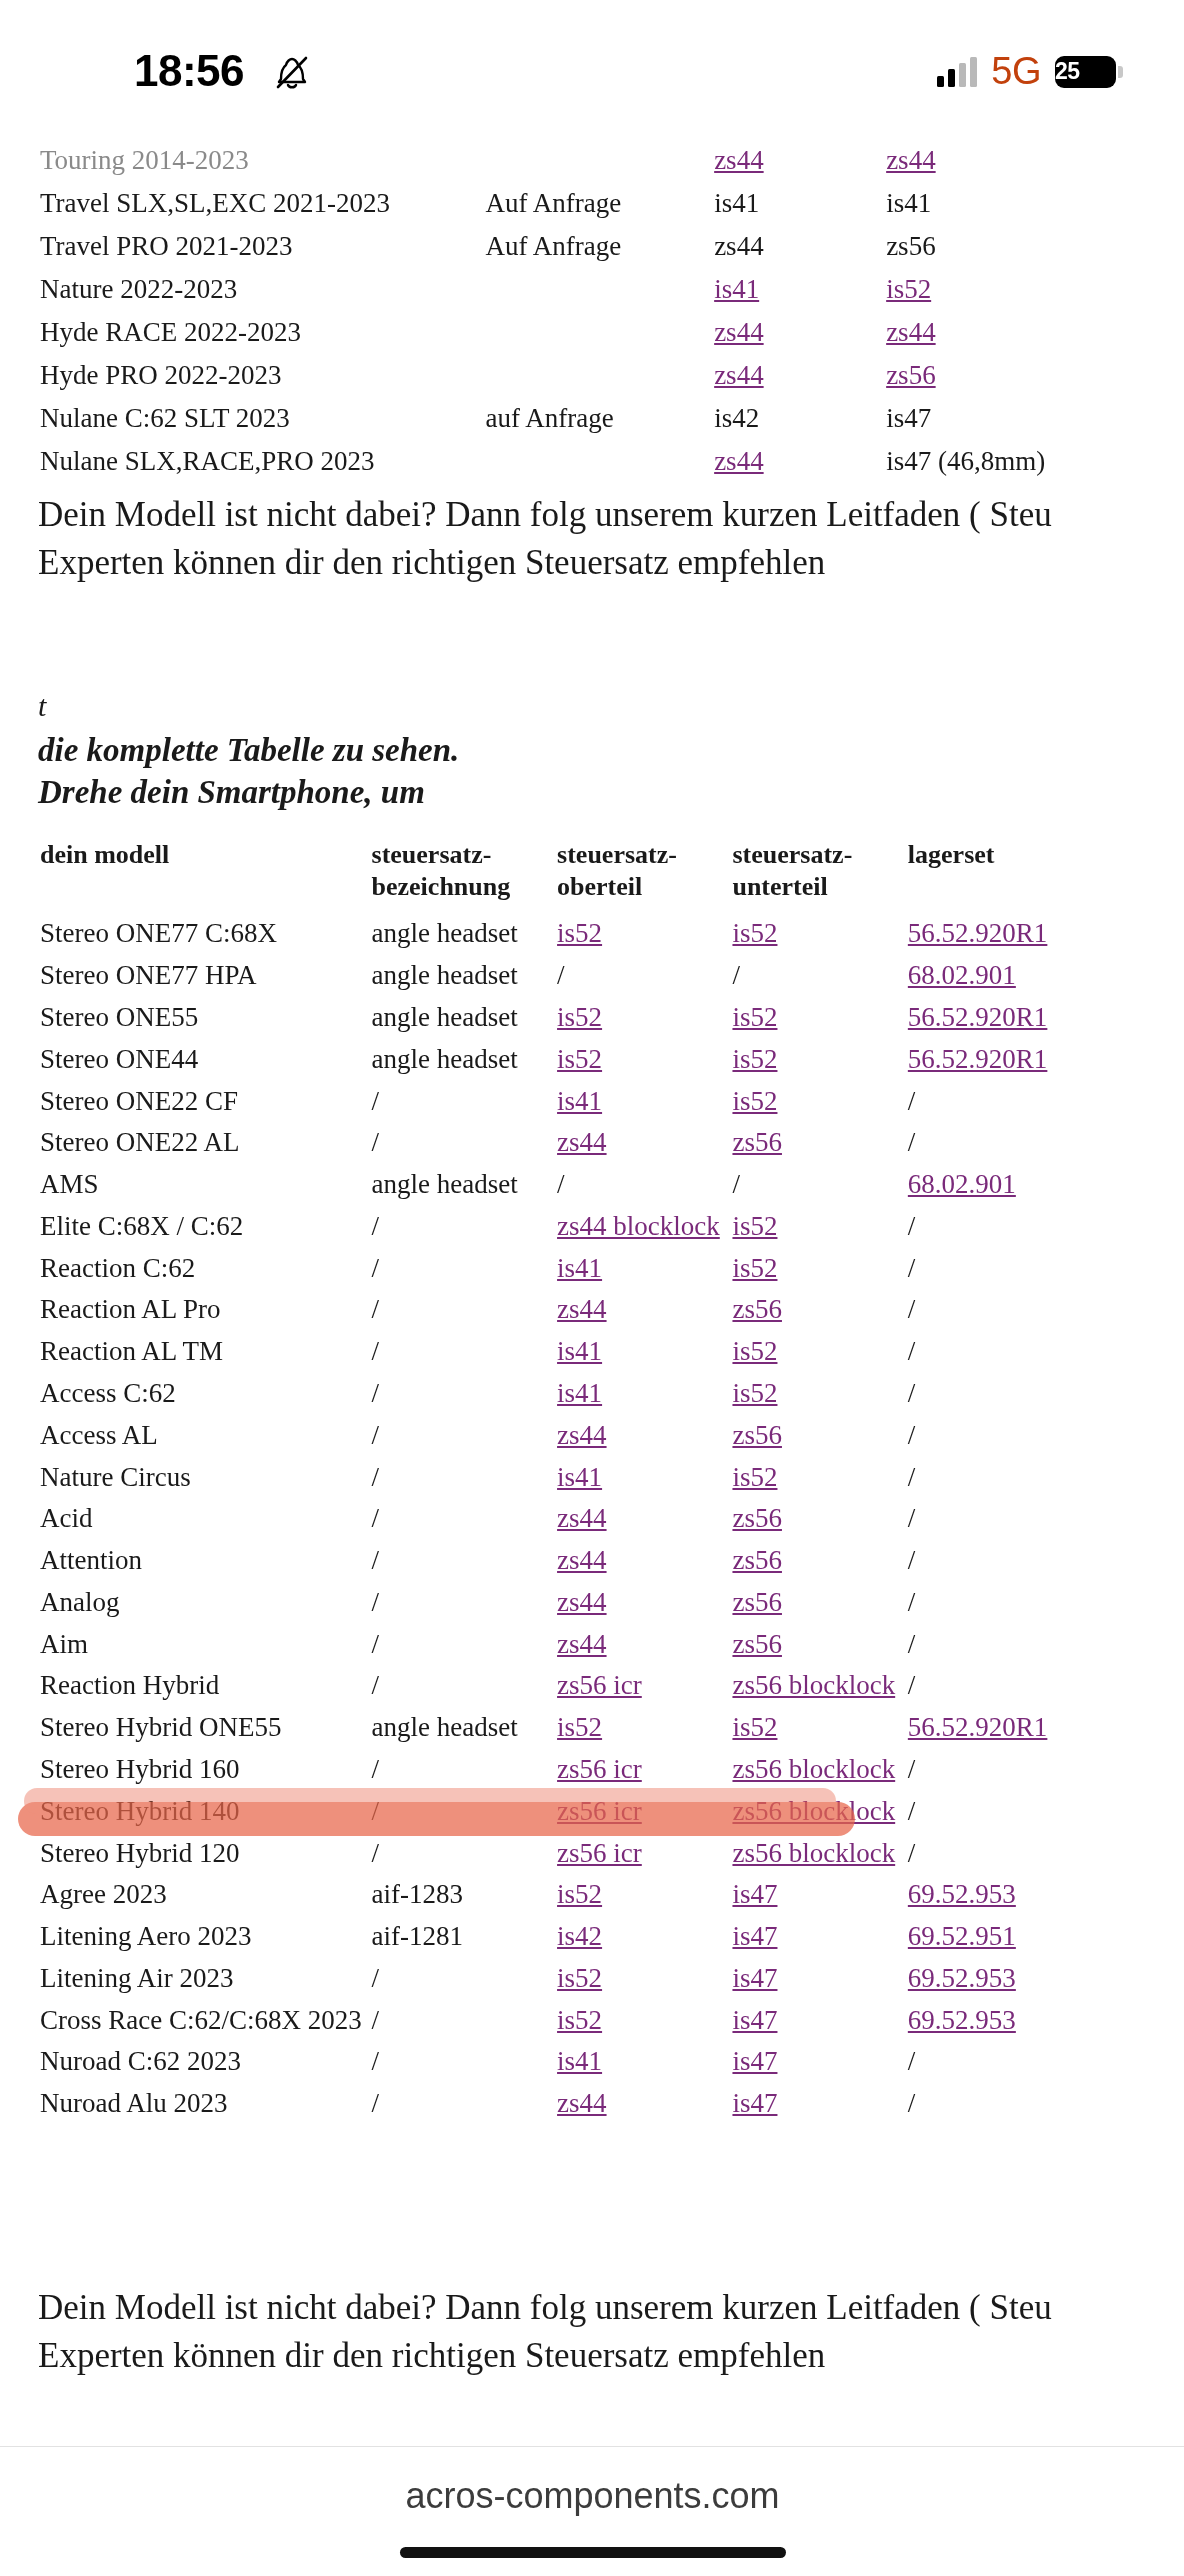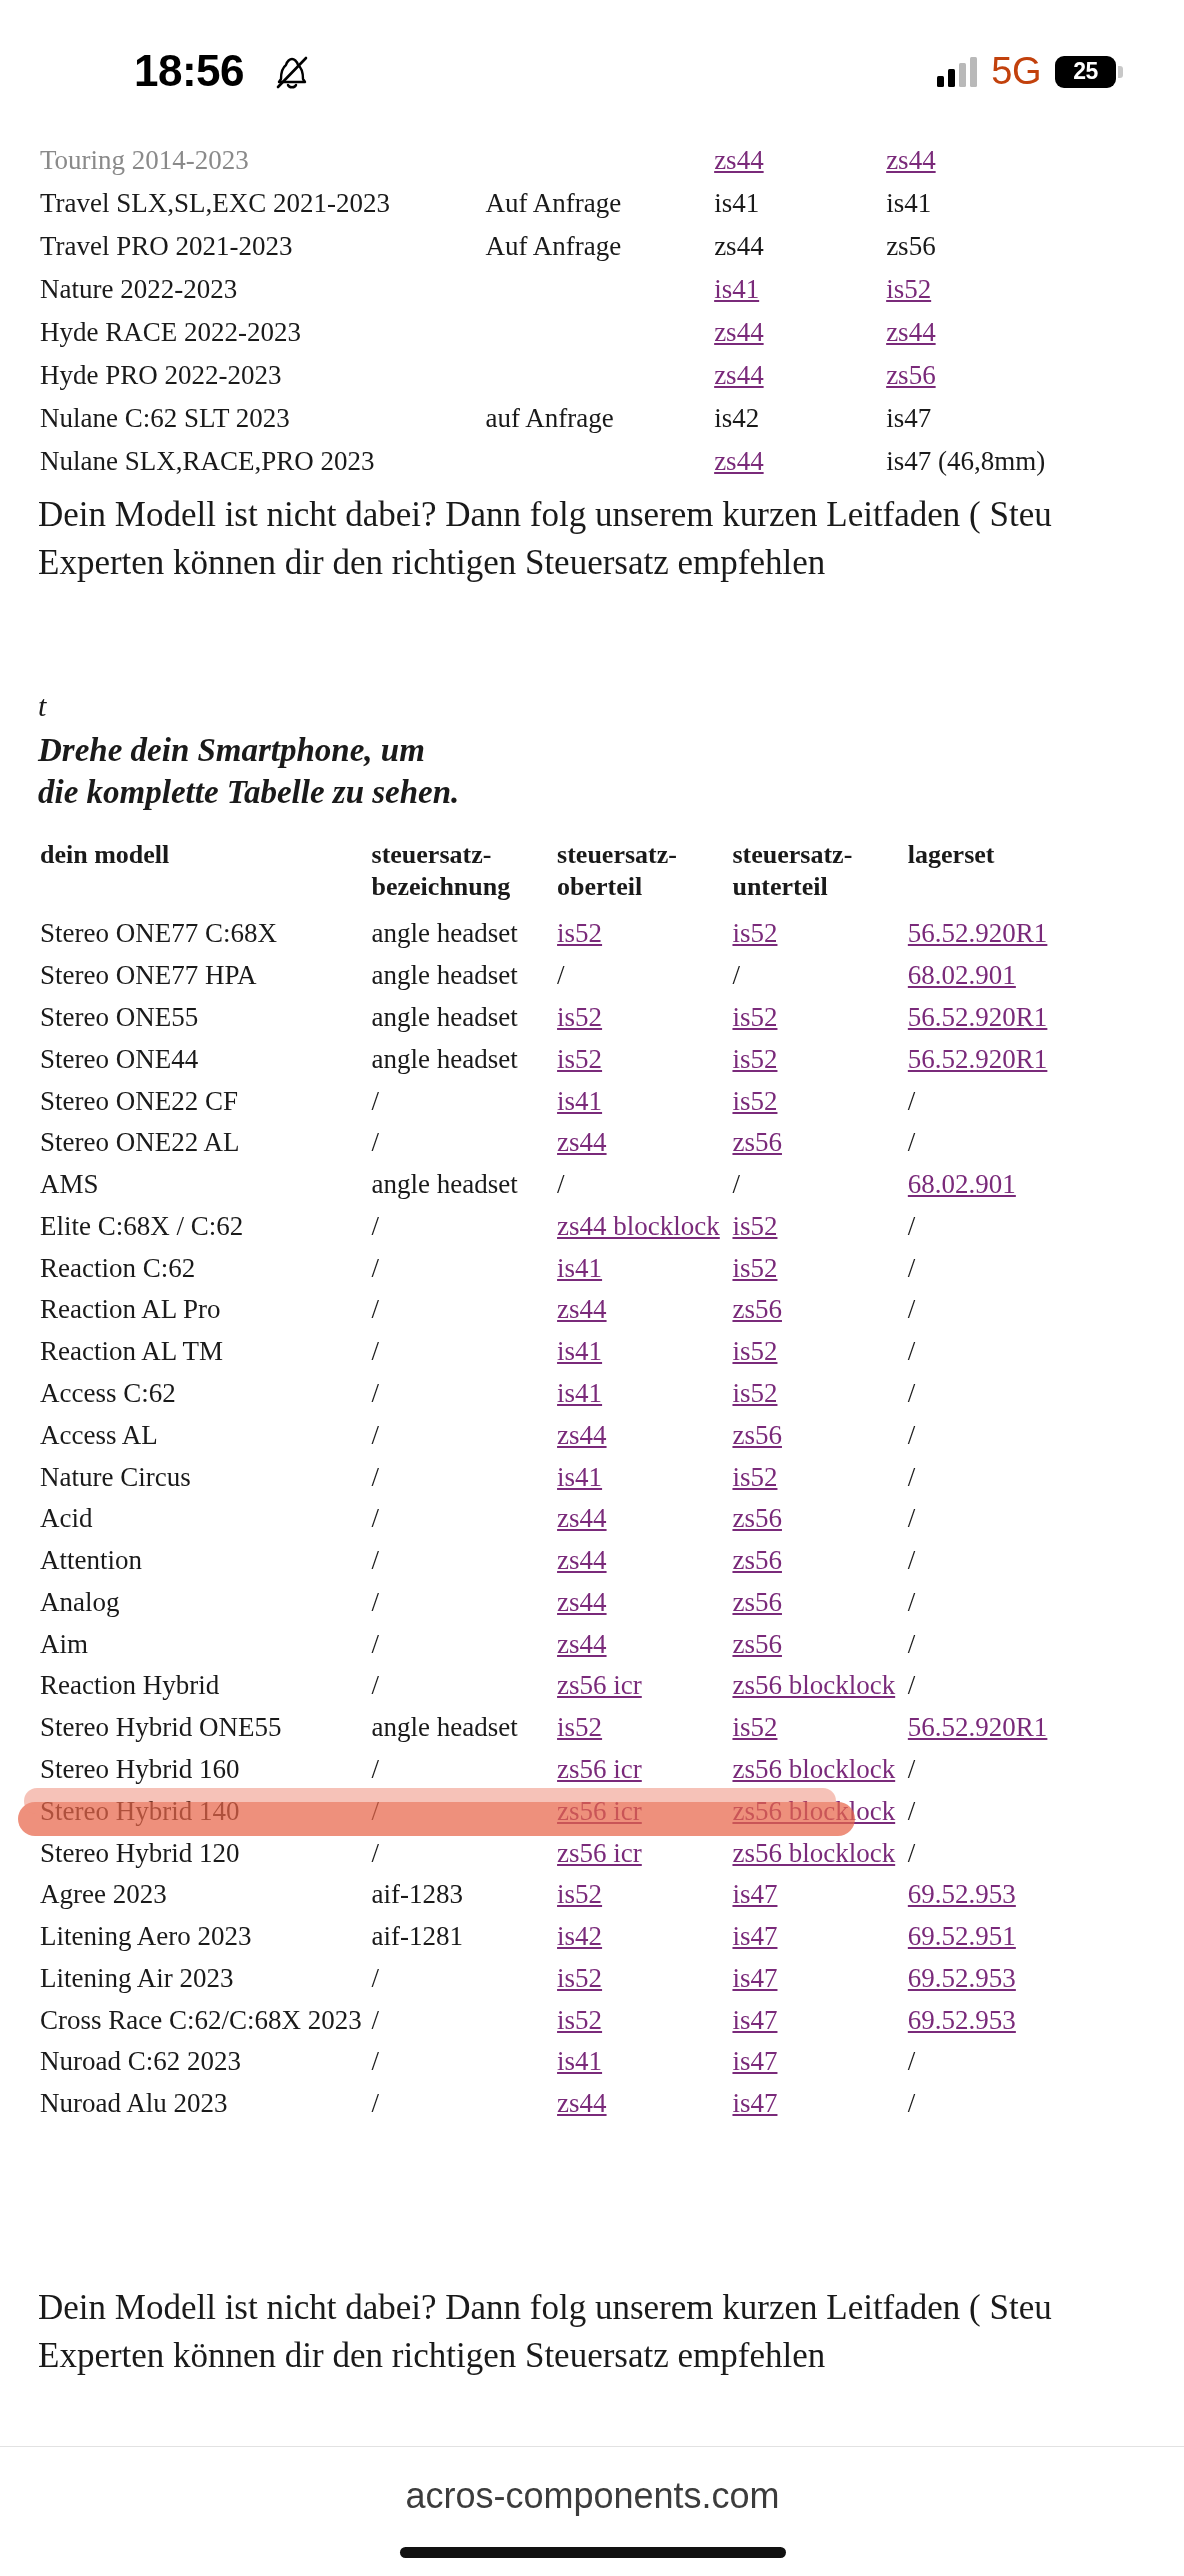--- a/index.html
+++ b/index.html
@@ -70,21 +70,21 @@
     letter-spacing: -0.5px;
   }
   .battery {
     position: relative;
     width: 61px;
     height: 32px;
     border-radius: 9px;
     background: #000;
     display: flex;
     align-items: center;
-    justify-content: center;
+    justify-content: flex-start;
   }
   .battery .cap {
     position: absolute;
     right: -7px;
     top: 10px;
     width: 5px;
     height: 12px;
     background: #c8c8c8;
     border-radius: 0 3px 3px 0;
   }
@@ -340,22 +340,22 @@
           <td>is47 (46,8mm)</td>
           <td>/</td>
         </tr>
       </tbody>
   </table>
 
   <div class="para para-1">Dein Modell ist nicht dabei? Dann folg unserem kurzen Leitfaden ( Steuersatz-Experten können dir den richtigen Steuersatz empfehlen</div>
 
   <div class="sub-t">t</div>
   <div class="rotate-note">
+    <div>die komplette Tabelle zu sehen.</div>
     <div>Drehe dein Smartphone, um</div>
-    <div>die komplette Tabelle zu sehen.</div>
   </div>
 
   <table class="tbl main-table">
     <colgroup>
         <col class="c1">
         <col class="c2">
         <col class="c3">
         <col class="c4">
         <col class="c5">
       </colgroup>

